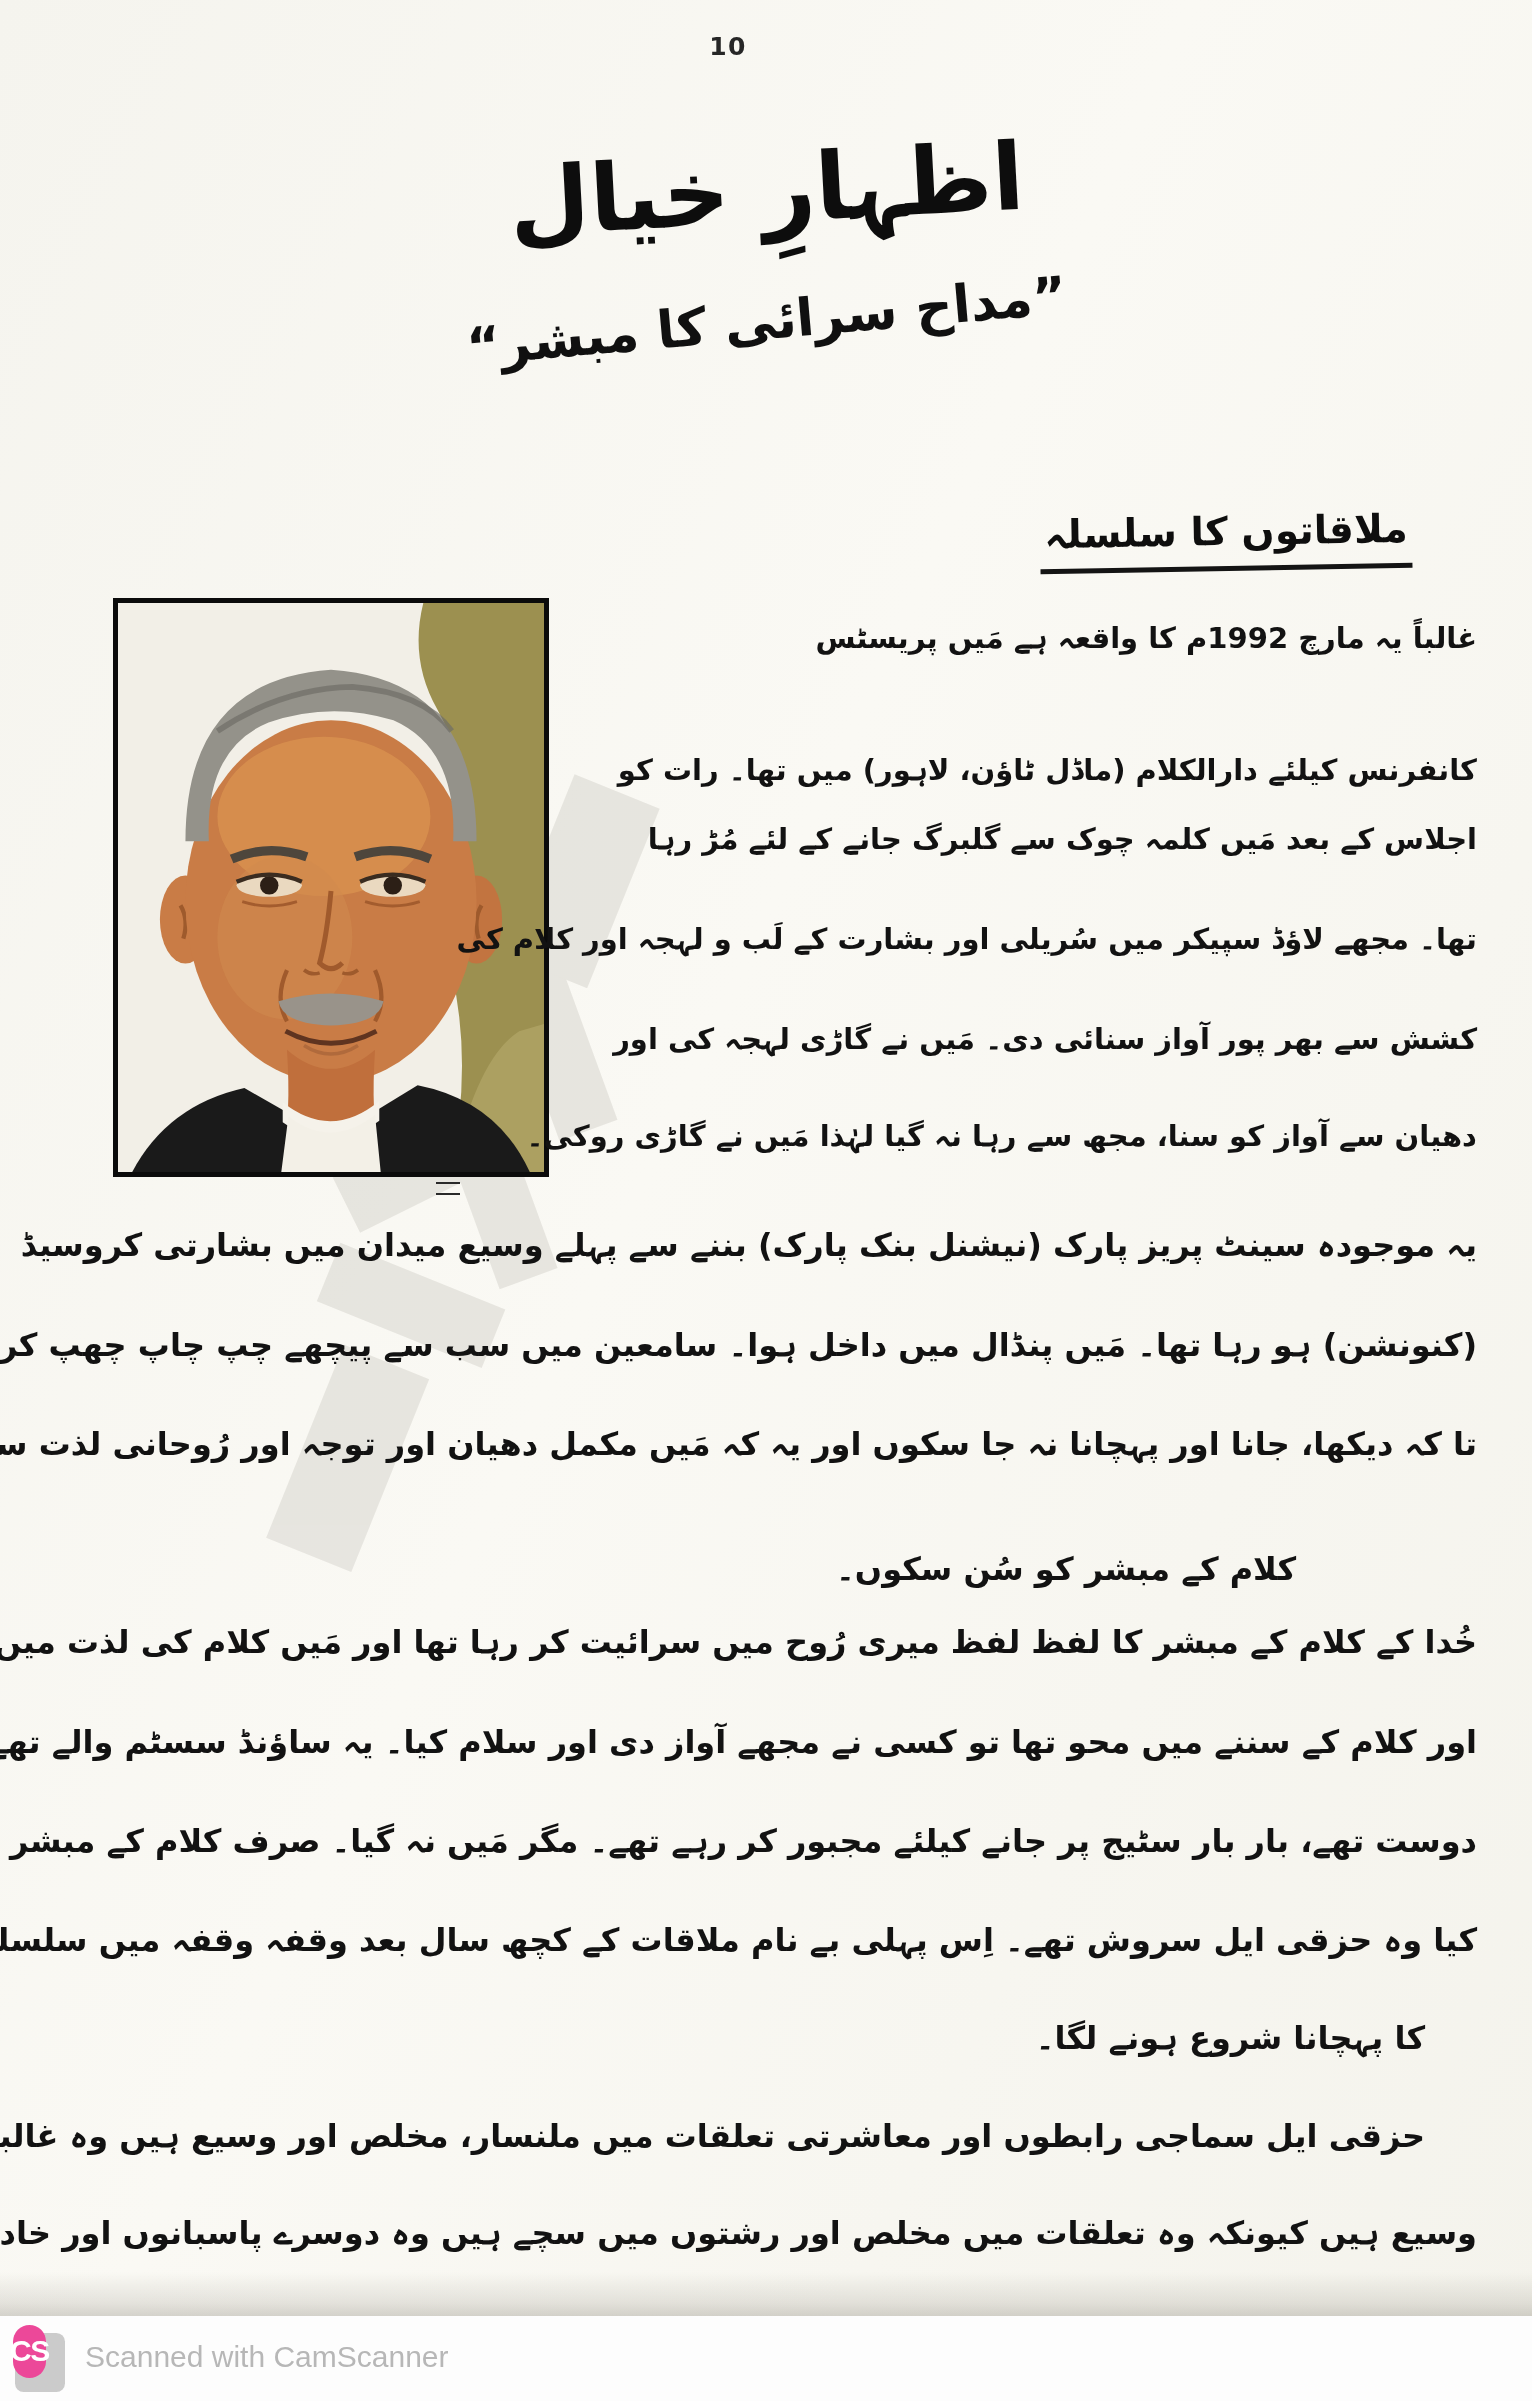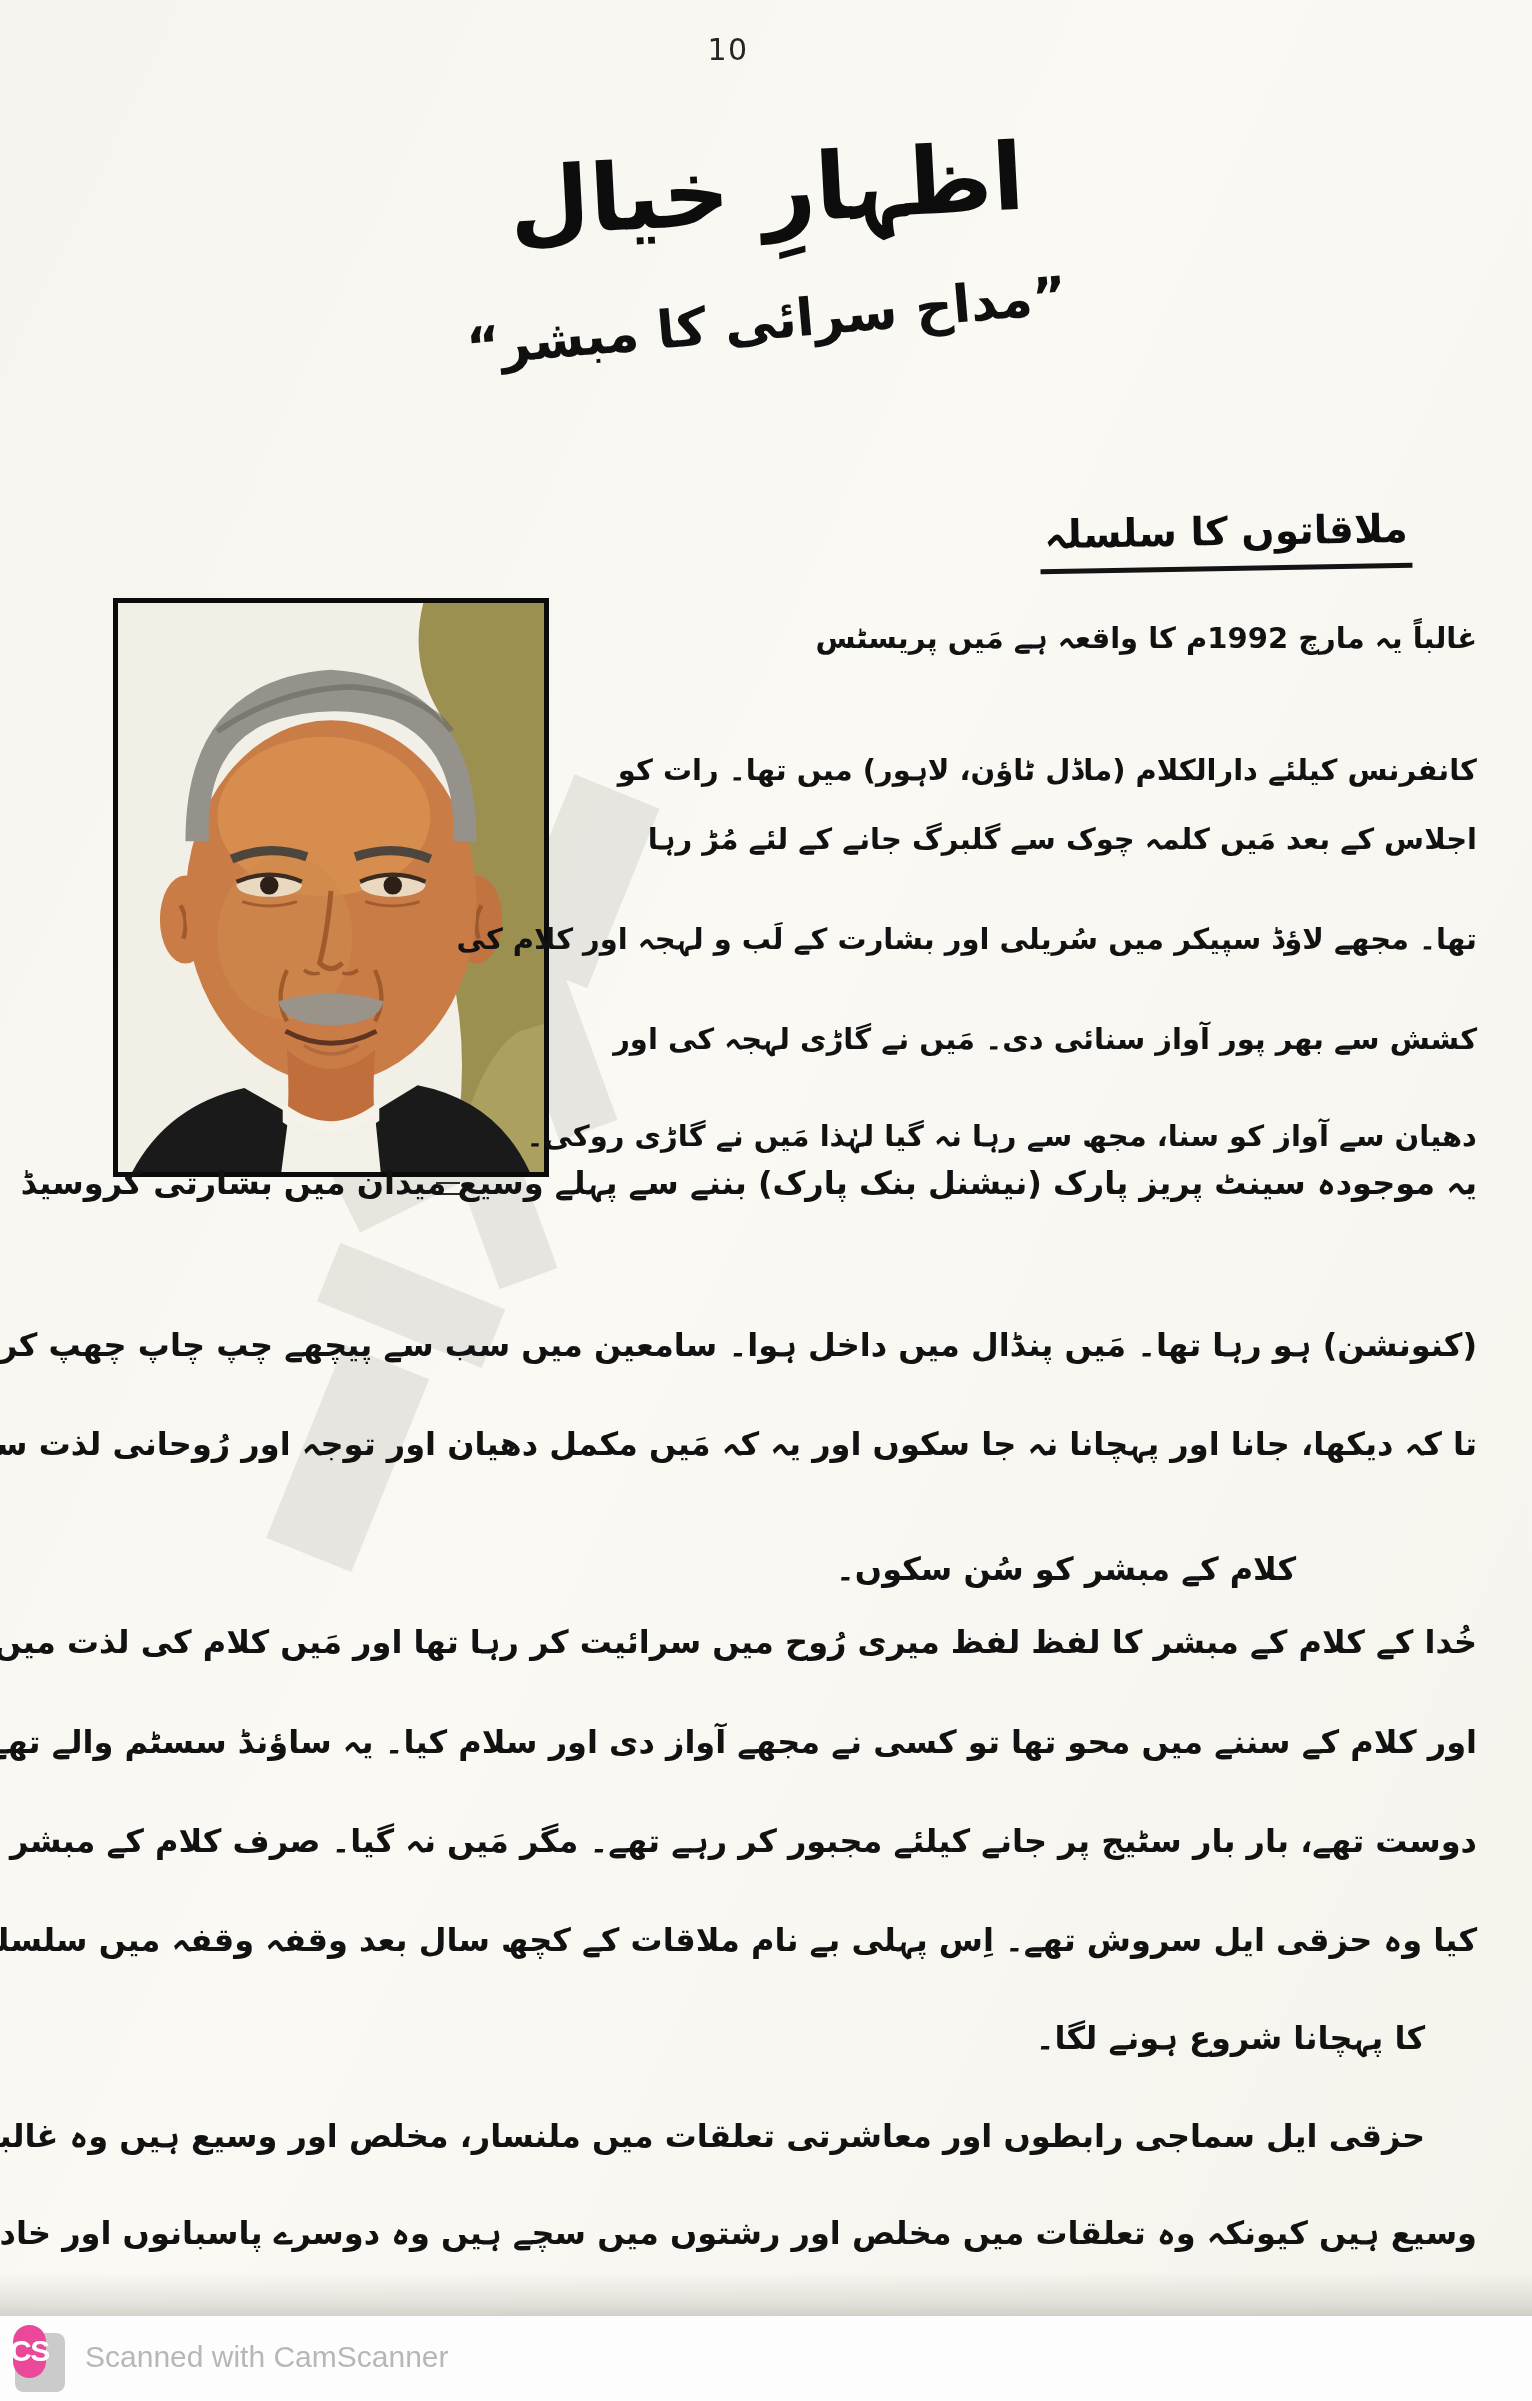--- a/index.html
+++ b/index.html
@@ -3,21 +3,21 @@
 <meta charset="utf-8">
 <style>
   html,body{margin:0;padding:0;background:#6e6e6e;}
   .page{
     position:relative;width:1533px;height:2401px;overflow:hidden;
     background:linear-gradient(115deg,#f5f4ee 0%,#faf9f4 45%,#f4f3ec 100%);
     font-family:"DejaVu Sans",sans-serif;
   }
   .pageno{
     position:absolute;top:32px;left:0;width:1456px;text-align:center;
-    font-size:30px;color:#262626;letter-spacing:1.4px;
+    font-size:25px;color:#262626;letter-spacing:1.4px;font-weight:bold;
   }
   .title{
     position:absolute;top:136px;left:0;width:1533px;text-align:center;
     direction:rtl;font-size:93px;font-weight:bold;color:#0d0d0d;
     transform:rotate(-3deg);
   }
   .subtitle{
     position:absolute;top:291px;left:0;width:1533px;text-align:center;
     direction:rtl;font-size:52px;font-weight:bold;color:#101010;
     transform:rotate(-5deg);
@@ -38,21 +38,21 @@
     border-top:2.9px solid #2a2a2a;border-bottom:2.9px solid #2a2a2a;
   }
   .watermark{position:absolute;left:86px;top:588px;width:753px;height:1184px;pointer-events:none;}
   .ln{
     position:absolute;right:56px;direction:rtl;white-space:nowrap;
     font-weight:bold;color:#121212;
   }
   .side{font-size:29px;}
   .full{font-size:32px;}
   .t1{top:621px;}  .t2{top:753px;} .t3{top:822px;} .t4{top:922px;} .t5{top:1022px;} .t6{top:1119px;}
-  .t7{top:1164px;} .t8{top:1326px;} .t9{top:1425px;} .t10{top:1524px;right:237px;margin-top:26px;}
+  .t7{top:1226px;} .t8{top:1326px;} .t9{top:1425px;} .t10{top:1524px;right:237px;margin-top:26px;}
   .t11{top:1623px;} .t12{top:1723px;} .t13{top:1822px;} .t14{top:1921px;}
   .t15{top:2019px;right:108px;} .t16{top:2117px;right:108px;} .t17{top:2214px;}
   .scan-shadow{
     position:absolute;left:0;top:2272px;width:1533px;height:44px;
     background:linear-gradient(to bottom,rgba(104,99,86,0) 0%,rgba(104,99,86,0.15) 70%,rgba(104,99,86,0.26) 100%);
   }
   .footer{
     position:absolute;left:0;top:2316px;width:1533px;height:85px;background:#fdfdfd;
   }
   .cslogo{position:absolute;left:13px;top:8.6px;width:55px;height:69px;}

